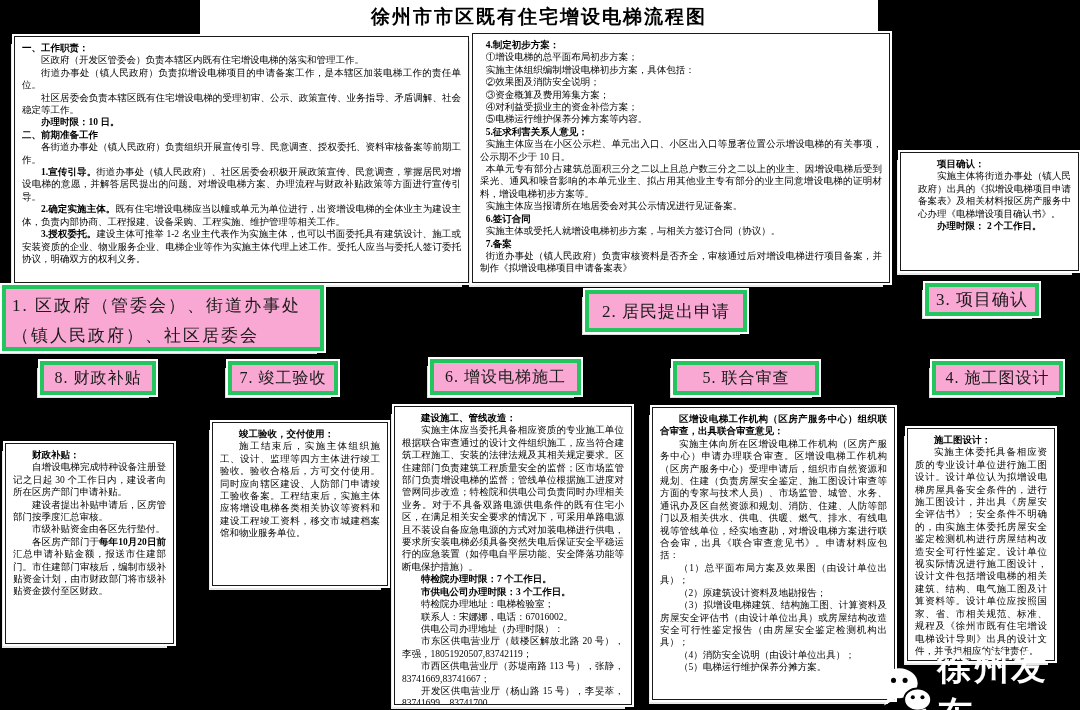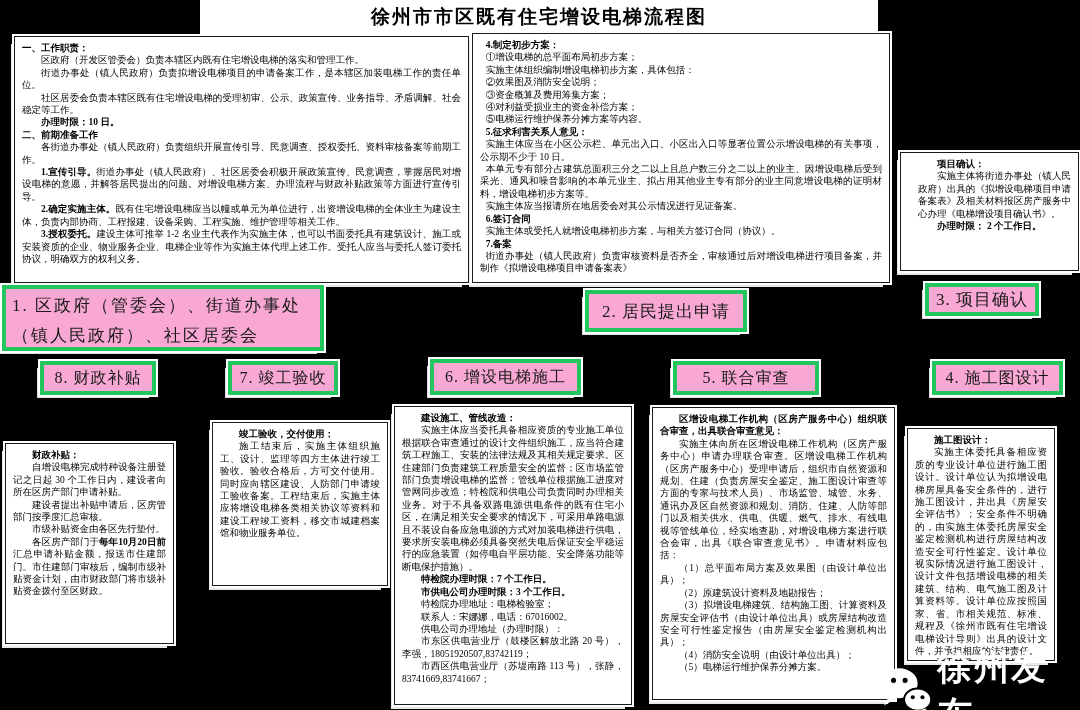--- a/index.html
+++ b/index.html
@@ -110,20 +110,21 @@
   <div class="panel" style="left:394px;top:406px;width:238px;height:299px;">
     <p class="b ind2">建设施工、管线改造：</p>
     <p class="ind2">实施主体应当委托具备相应资质的专业施工单位根据联合审查通过的设计文件组织施工，应当符合建筑工程施工、安装的法律法规及其相关规定要求。区住建部门负责建筑工程质量安全的监督；区市场监管部门负责增设电梯的监督；管线单位根据施工进度对管网同步改造；特检院和供电公司负责同时办理相关业务。对于不具备双路电源供电条件的既有住宅小区，在满足相关安全要求的情况下，可采用单路电源且不装设自备应急电源的方式对加装电梯进行供电，要求所安装电梯必须具备突然失电后保证安全平稳运行的应急装置（如停电自平层功能、安全降落功能等断电保护措施）。</p>
     <p class="b ind2">特检院办理时限：7 个工作日。</p>
     <p class="b ind2">市供电公司办理时限：3 个工作日。</p>
     <p class="ind2">特检院办理地址：电梯检验室；</p>
     <p class="ind2">联系人：宋娜娜，电话：67016002。</p>
     <p class="ind2">供电公司办理地址（办理时限）：</p>
     <p class="ind2">市东区供电营业厅（鼓楼区解放北路 20 号），李强，18051920507,83742119；</p>
     <p class="ind2">市西区供电营业厅（苏堤南路 113 号），张静，83741669,83741667；</p>
+    <p class="ind2">开发区供电营业厅（杨山路 15 号），李旻萃，83741699，83741700。</p>
   </div>
 
   <div class="panel" style="left:652px;top:407px;width:243px;height:293px;">
     <p class="b ind2">区增设电梯工作机构（区房产服务中心）组织联合审查，出具联合审查意见：</p>
     <p class="ind2">实施主体向所在区增设电梯工作机构（区房产服务中心）申请办理联合审查。区增设电梯工作机构（区房产服务中心）受理申请后，组织市自然资源和规划、住建（负责房屋安全鉴定、施工图设计审查等方面的专家与技术人员）、市场监管、城管、水务、通讯办及区自然资源和规划、消防、住建、人防等部门以及相关供水、供电、供暖、燃气、排水、有线电视等管线单位，经实地查勘，对增设电梯方案进行联合会审，出具《联合审查意见书》。申请材料应包括：</p>
     <p class="ind2">（1）总平面布局方案及效果图（由设计单位出具）；</p>
     <p class="ind2">（2）原建筑设计资料及地勘报告；</p>
     <p class="ind2">（3）拟增设电梯建筑、结构施工图、计算资料及房屋安全评估书（由设计单位出具）或房屋结构改造安全可行性鉴定报告（由房屋安全鉴定检测机构出具）；</p>
     <p class="ind2">（4）消防安全说明（由设计单位出具）；</p>
     <p class="ind2">（5）电梯运行维护保养分摊方案。</p>

